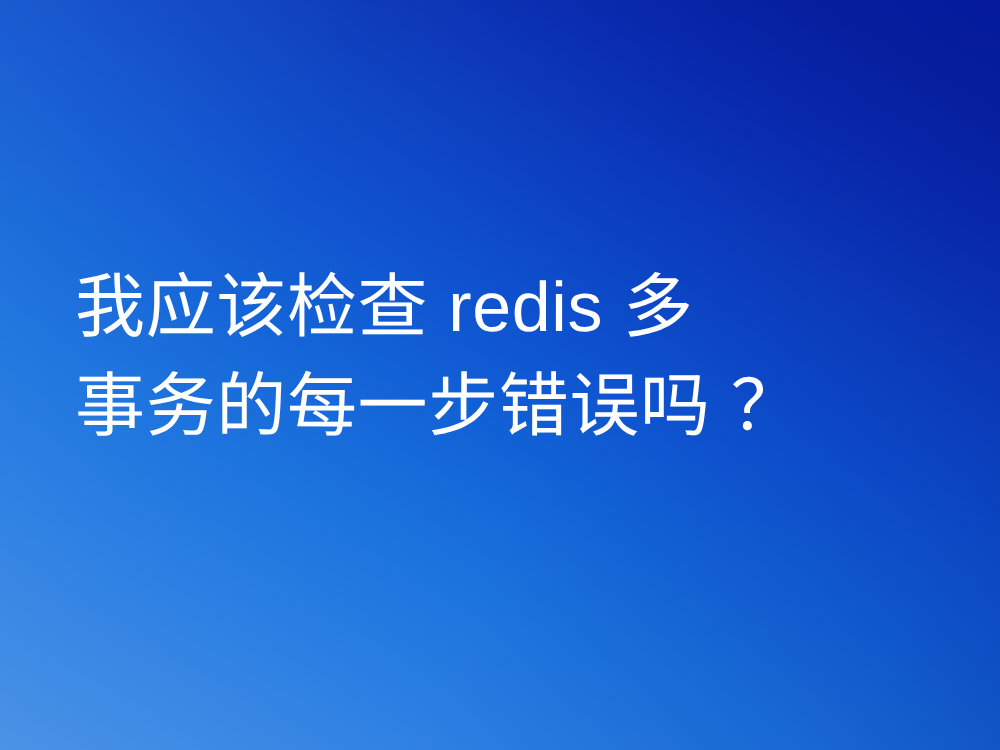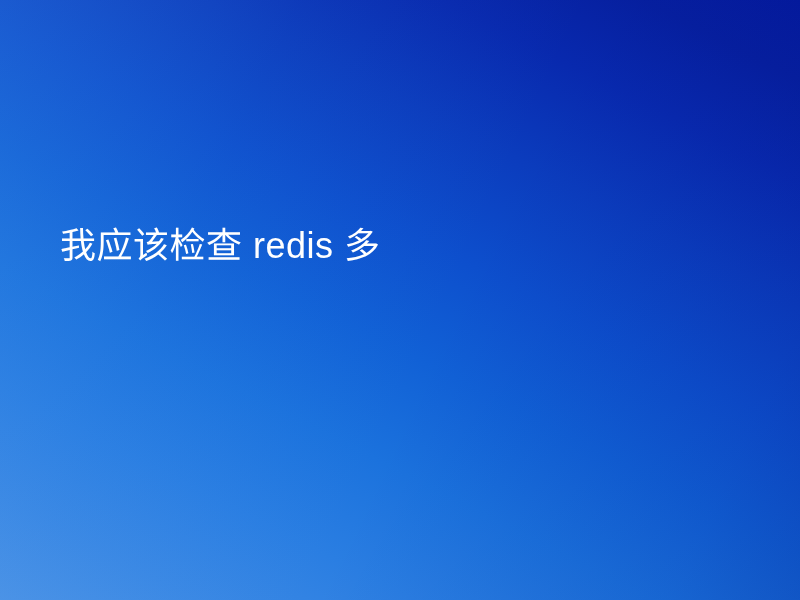--- a/index.html
+++ b/index.html
@@ -67,34 +67,35 @@
     position: absolute;
     left: 60px;
     top: 206px;
     width: 700px;
     z-index: 5;
   }
 
   .quote-line {
     display: block;
     color: #ffffff;
-    font-size: 36px;
+    font-size: 56px;
     line-height: 79px;
     font-weight: 400;
     letter-spacing: 0.5px;
     white-space: pre;
     text-rendering: optimizeLegibility;
   }
 </style>
 </head>
 <body>
 
 <div id="quote-card">
 
   <div id="gradient-backdrop"></div>
 
   <div id="gradient-sheen"></div>
 
   <div id="quote-text-block">
     <span class="quote-line">我应该检查 redis 多</span>
+    <span class="quote-line">事务的每一步错误吗 ？</span>
   </div>
 
 </div>
 
 </body></html>

